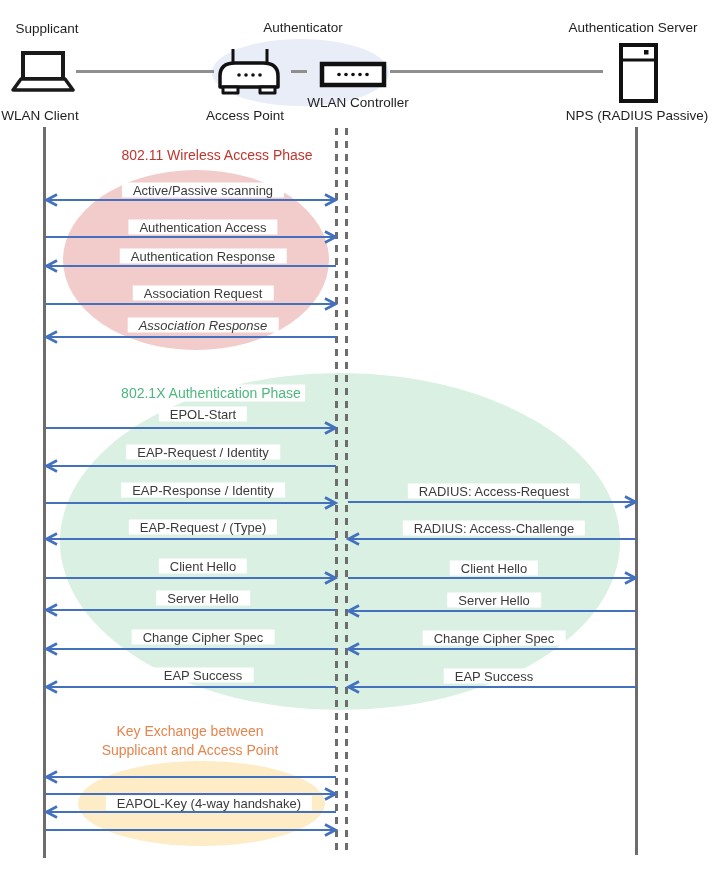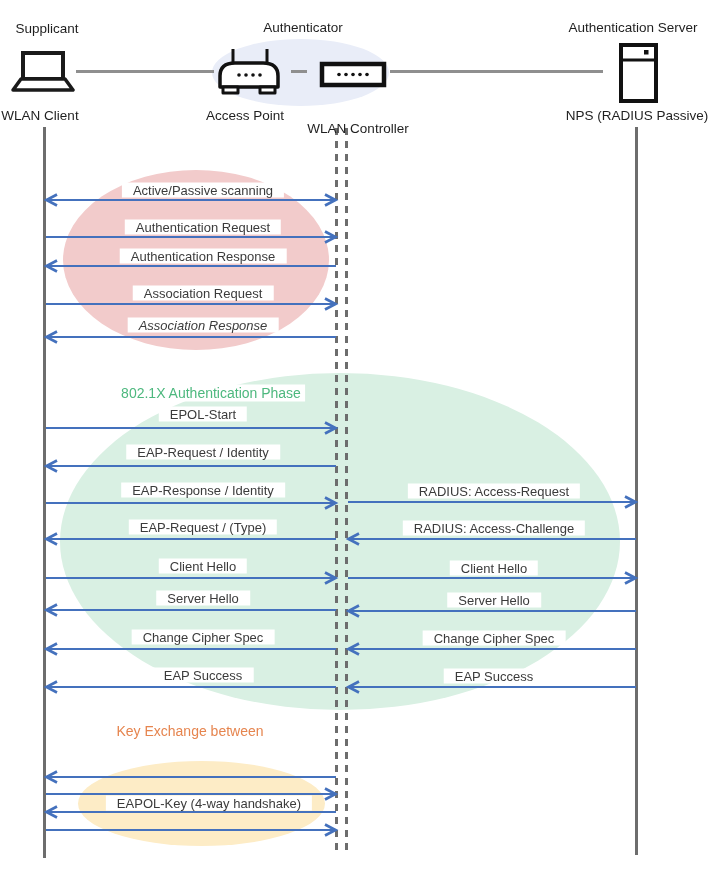--- a/index.html
+++ b/index.html
@@ -72,38 +72,40 @@
   </svg>
 
   <svg class="icon" style="left:618px;top:42px;" width="41" height="62" viewBox="0 0 41 62">
     <rect x="3" y="3" width="35" height="56" fill="#fff" stroke="#111" stroke-width="4"></rect>
     <line x1="3" y1="18" x2="38" y2="18" stroke="#111" stroke-width="3"></line>
     <rect x="26" y="8" width="4.5" height="4.5" fill="#111"></rect>
   </svg>
 
   <div class="center-label device-label" style="left:40px;top:115px;">WLAN Client</div>
   <div class="center-label device-label" style="left:245px;top:115px;">Access Point</div>
-  <div class="center-label device-label" style="left:358px;top:128px;">WLAN Controller</div>
+  <div class="center-label device-label" style="left:358px;top:102px;">WLAN Controller</div>
   <div class="center-label device-label" style="left:637px;top:115px;">NPS (RADIUS Passive)</div>
 
+  <div class="center-label phase-title" style="left: 217px; top: 155px; color: rgb(192, 54, 47);">802.11 Wireless Access Phase</div>
   <div class="center-label phase-title" style="left: 211px; top: 385px; color: rgb(77, 184, 126); margin-top: 8px;">802.1X Authentication Phase</div>
   <div class="center-label phase-title" style="left: 190px; top: 731px; background: transparent; color: rgb(230, 133, 79);">Key Exchange between</div>
+  <div class="center-label phase-title" style="left: 190px; top: 750px; background: transparent; color: rgb(230, 133, 79);">Supplicant and Access Point</div>
 
   <div class="layer" id="messages-layer">
       <svg width="292" height="16" style="position: absolute; left: 45px; top: 192px; z-index: 2; overflow: visible;">
         <line x1="1" x2="291" y1="8" y2="8" stroke="#4471BD" stroke-width="2"></line>
         <polyline points="280,2.5 290.5,8 280,13.5" fill="none" stroke="#4471BD" stroke-width="2.7"></polyline>
         <polyline points="12,2.5 1.5,8 12,13.5" fill="none" stroke="#4471BD" stroke-width="2.7"></polyline>
       </svg>
       <div class="center-label msg-label" style="left: 203px; top: 190px;">Active/Passive scanning</div>
       <svg width="292" height="16" style="position: absolute; left: 45px; top: 229px; z-index: 2; overflow: visible;">
         <line x1="1" x2="291" y1="8" y2="8" stroke="#4471BD" stroke-width="2"></line>
         <polyline points="280,2.5 290.5,8 280,13.5" fill="none" stroke="#4471BD" stroke-width="2.7"></polyline>
       </svg>
-      <div class="center-label msg-label" style="left: 203px; top: 227px;">Authentication Request</div>
+      <div class="center-label msg-label" style="left: 203px; top: 227px;">Authentication Access</div>
       <svg width="292" height="16" style="position: absolute; left: 45px; top: 258px; z-index: 2; overflow: visible;">
         <line x1="1" x2="291" y1="8" y2="8" stroke="#4471BD" stroke-width="2"></line>
         <polyline points="12,2.5 1.5,8 12,13.5" fill="none" stroke="#4471BD" stroke-width="2.7"></polyline>
       </svg>
       <div class="center-label msg-label" style="left: 203px; top: 256px;">Authentication Response</div>
       <svg width="292" height="16" style="position: absolute; left: 45px; top: 296px; z-index: 2; overflow: visible;">
         <line x1="1" x2="291" y1="8" y2="8" stroke="#4471BD" stroke-width="2"></line>
         <polyline points="280,2.5 290.5,8 280,13.5" fill="none" stroke="#4471BD" stroke-width="2.7"></polyline>
       </svg>
       <div class="center-label msg-label" style="left: 203px; top: 293px;">Association Request</div>

